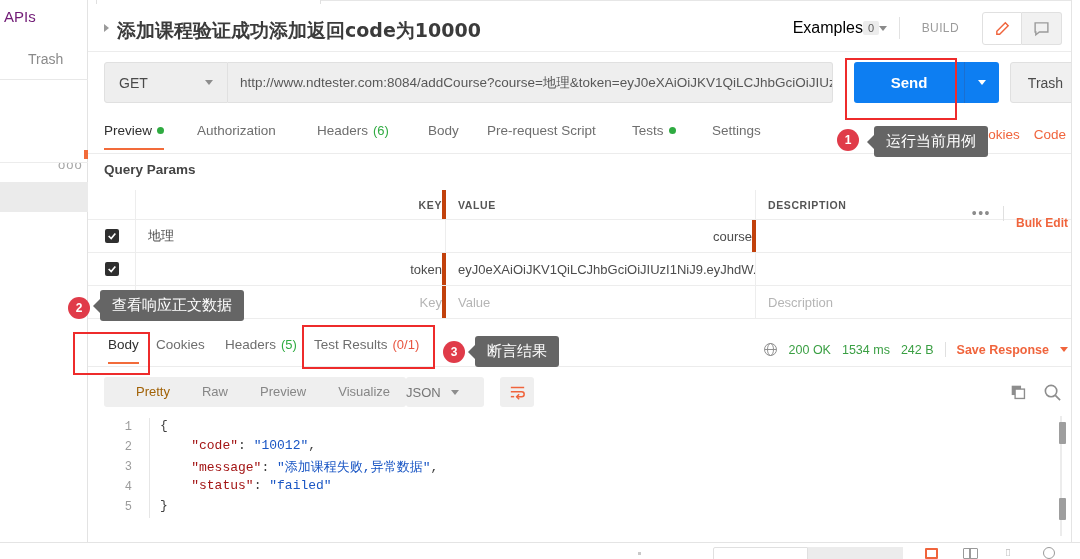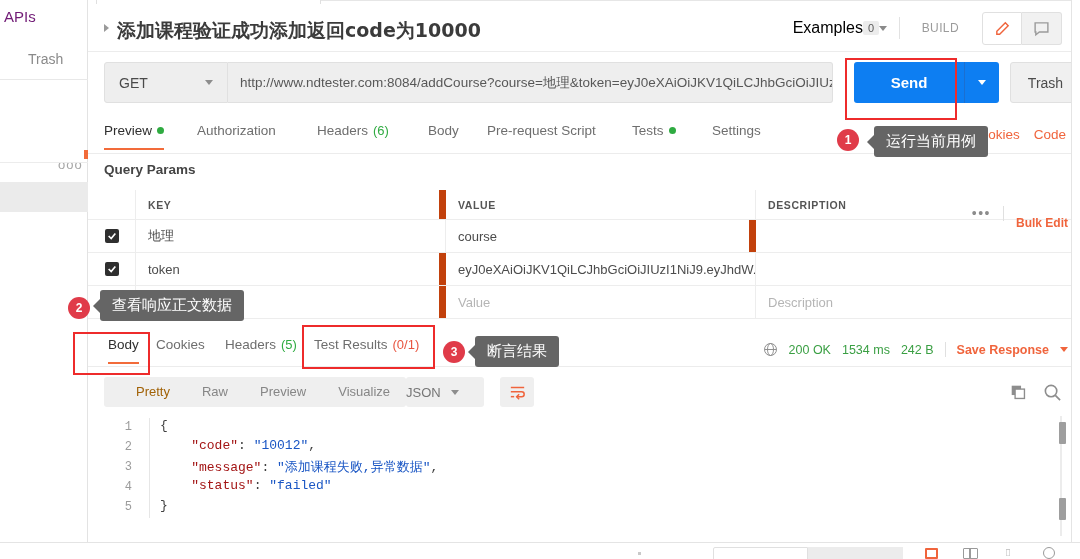--- a/index.html
+++ b/index.html
@@ -161,21 +161,21 @@
   .qp-label {
     position: absolute; left: 16px; top: 162px; font-size: 13.5px; color: #454545; font-weight: bold;
   }
 
   
   .ptable { position: absolute; left: 0; top: 190px; width: 992px; }
   .prow { position: relative; height: 33px; border-bottom: 1px solid #ededed; display: flex; }
   .prow.head { background: #fff; height: 30px; }
   .pcell { position: relative; height: 100%; display: flex; align-items: center; }
   .c-chk { width: 48px; justify-content: center; border-right: 1px solid #ededed; }
-  .c-key { width: 310px; padding-left: 12px; border-right: 7px solid #c2410c; }
+  .c-key { width: 310px; padding-left: 12px; border-right: 4px solid #c2410c; justify-content: flex-end; }
   .c-val { width: 310px; padding-left: 12px; border-right: 1px solid #ededed; }
   .c-desc { flex: 1; padding-left: 12px; }
   .hcell { font-size: 10.5px; color: #555; font-weight: bold; letter-spacing: 0.6px; }
   .cellv { font-size: 13px; color: #4c4c4c; white-space: nowrap; overflow: hidden; }
   .cellv.ph { color: #b5b5b5; }
   .chk {
     width: 14px; height: 14px; background: #2f2f2f; border-radius: 2px;
     display: flex; align-items: center; justify-content: center;
   }
   .chk svg { display: block; }

